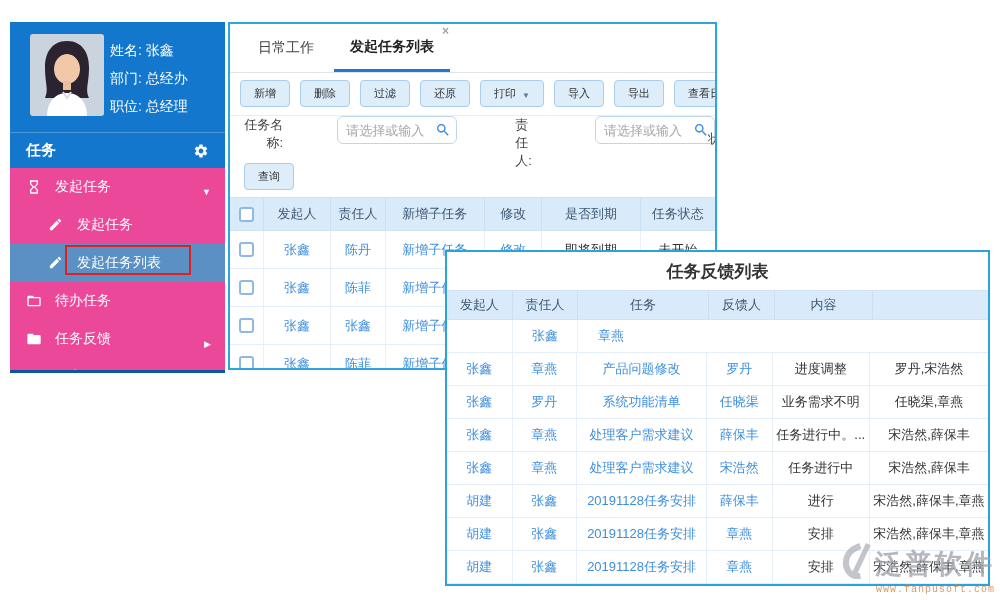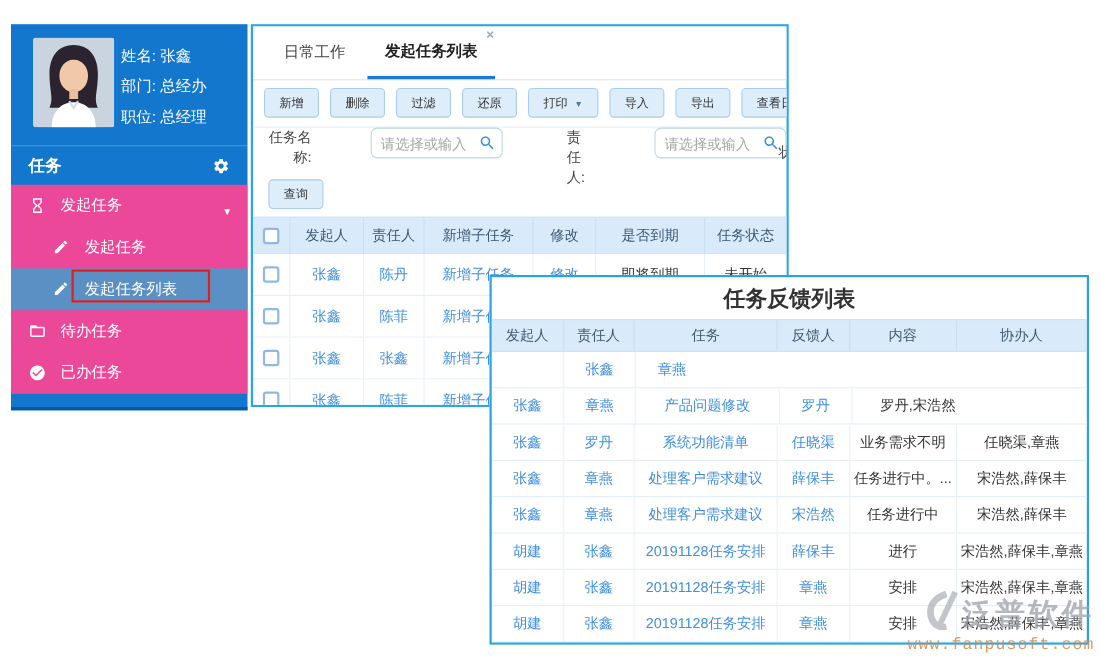--- a/index.html
+++ b/index.html
@@ -62,31 +62,31 @@
           border-right:1px solid #e8f1fa; overflow:hidden; white-space:nowrap; }
   .cell:last-child { border-right:none; }
   .link { color:#3e8ede; cursor:pointer; }
   .checkbox { width:15px; height:15px; border:2px solid #8fb9e2; border-radius:3px; background:#fff; cursor:pointer; }
   .c0{width:34px} .c1{width:68px} .c2{width:55px} .c3{width:100px} .c4{width:58px} .c5{width:99px} .c6{width:75px}
 
   
   .popup { position:absolute; left:445px; top:250px; width:545px; height:336px;
            background:#fff; border:2px solid #29a3e0; z-index:10; overflow:hidden; }
   .p-title { height:38px; display:flex; align-items:center; justify-content:center;
-             font-size:20px; font-weight:bold; color:#333; }
+             font-size:17px; font-weight:bold; color:#333; }
   .p-head { display:flex; height:30px; background:#d9eafa; border-top:1px solid #cfe3f5; border-bottom:1px solid #cfe3f5; }
   .p-head .cell { color:#3d5973; border-right:1px solid #c9dff2; }
   .p-row { display:flex; height:33px; border-bottom:1px solid #e3eefa; }
   .p0{width:66px} .p1{width:65px} .p2{width:131px} .p3{width:66px} .p4{width:98px} .p5{width:119px}
 
   
   .watermark { position:absolute; right:5px; bottom:5px; z-index:20; text-align:right; pointer-events:none;font-family:Liberation Mono, monospace; }
   .wm-top { display:flex; align-items:center; gap:4px; justify-content:flex-end; }
   .wm-brand { font-size:27px; font-weight:bold; color:#9ba1a9; opacity:.75; letter-spacing:3px; }
-  .wm-url { font-size:15px; color:#cf8a52; opacity:.85; letter-spacing:1px; }
+  .wm-url { font-size:10px; color:#cf8a52; opacity:.85; letter-spacing:1px; }
   .wm-logo { opacity:.6; }
 
   .icon16 { width:16px; height:16px; flex:0 0 16px; }
 </style>
 </head>
 <body>
 
 <div class="sidebar">
   <div class="profile">
     <div class="avatar">
@@ -147,20 +147,29 @@
       <span class="icon16">
         <svg viewBox="0 0 24 24" width="16" height="16" fill="#ffffff">
             <path d="M20 6h-8l-2-2H4c-1.1 0-1.99.9-1.99 2L2 18c0 1.1.9 2 2 2h16c1.1 0 2-.9 2-2V8c0-1.1-.9-2-2-2zm0 12H4V8h16v10z"></path>
           </svg>
       </span>
       <span>待办任务</span>
     </div>
     <div class="menu-item">
       <span class="icon16">
         <svg viewBox="0 0 24 24" width="16" height="16" fill="#ffffff">
+            <path d="M10 4H4c-1.1 0-1.99.9-1.99 2L2 18c0 1.1.9 2 2 2h16c1.1 0 2-.9 2-2V8c0-1.1-.9-2-2-2h-8l-2-2z"></path>
+          </svg>
+      </span>
+      <span>任务反馈</span>
+      <span class="item-caret caret-right"></span>
+    </div>
+    <div class="menu-item">
+      <span class="icon16">
+        <svg viewBox="0 0 24 24" width="16" height="16" fill="#ffffff">
             <path d="M12 2C6.48 2 2 6.48 2 12s4.48 10 10 10 10-4.48 10-10S17.52 2 12 2zm-2 15l-5-5 1.41-1.41L10 14.17l7.59-7.59L19 8l-9 9z"></path>
           </svg>
       </span>
       <span>已办任务</span>
     </div>
   </div>
 </div>
 
 <div class="red-box"></div>
 
@@ -292,33 +301,33 @@
 </div>
 
 <div class="popup">
   <div class="p-title">任务反馈列表</div>
   <div class="p-head">
     <div class="cell p0">发起人</div>
     <div class="cell p1">责任人</div>
     <div class="cell p2">任务</div>
     <div class="cell p3">反馈人</div>
     <div class="cell p4">内容</div>
-    <div class="cell p5">协办人</div>
   </div>
 
   <div class="p-row">
     <div class="cell p0 link"></div>
     <div class="cell p1 link">张鑫</div>
     <div class="cell p3 link">章燕</div>
   </div>
   <div class="p-row">
     <div class="cell p0 link">张鑫</div>
     <div class="cell p1 link">章燕</div>
     <div class="cell p2 link">产品问题修改</div>
     <div class="cell p3 link">罗丹</div>
+    <div class="cell p4">进度调整</div>
     <div class="cell p5">罗丹,宋浩然</div>
   </div>
   <div class="p-row">
     <div class="cell p0 link">张鑫</div>
     <div class="cell p1 link">罗丹</div>
     <div class="cell p2 link">系统功能清单</div>
     <div class="cell p3 link">任晓渠</div>
     <div class="cell p4">业务需求不明</div>
     <div class="cell p5">任晓渠,章燕</div>
   </div>

